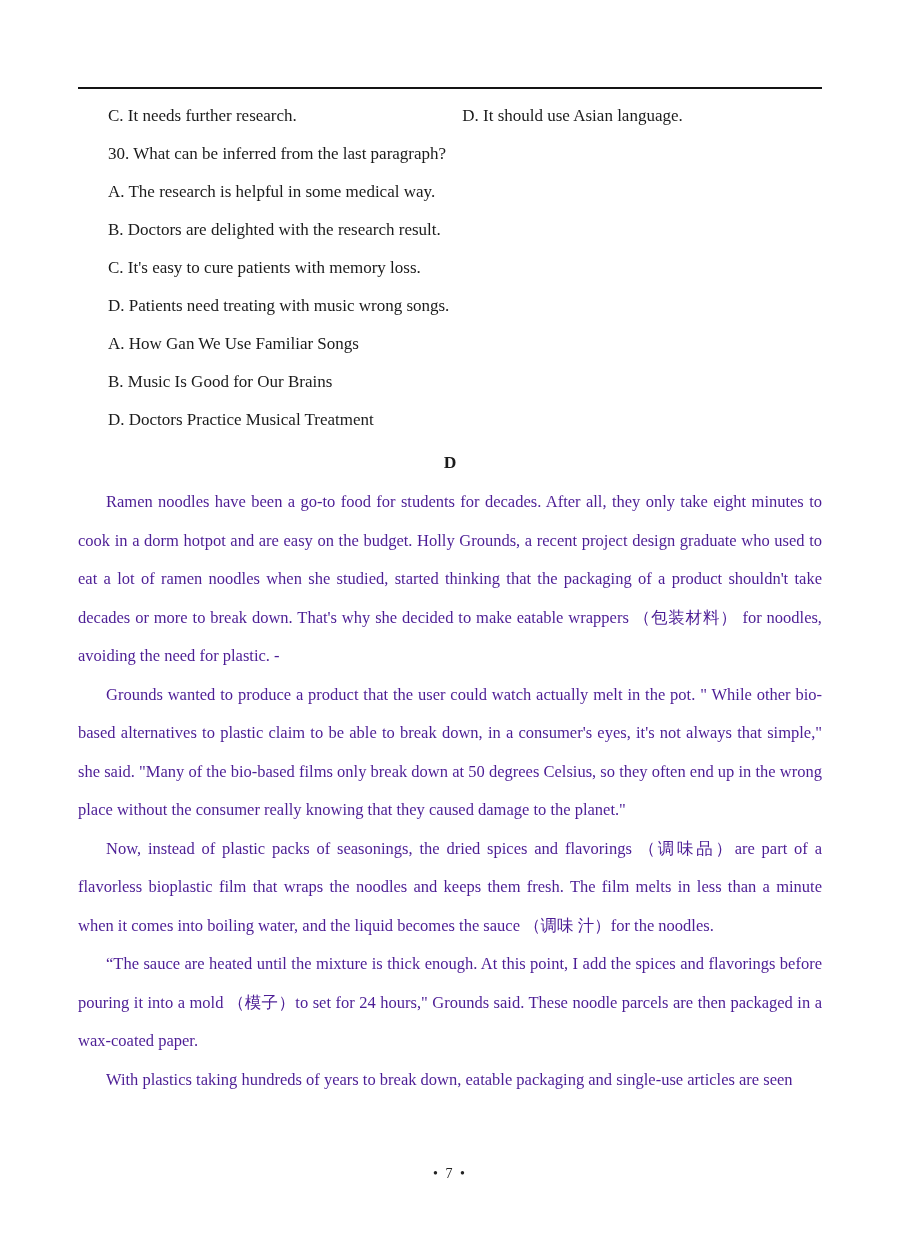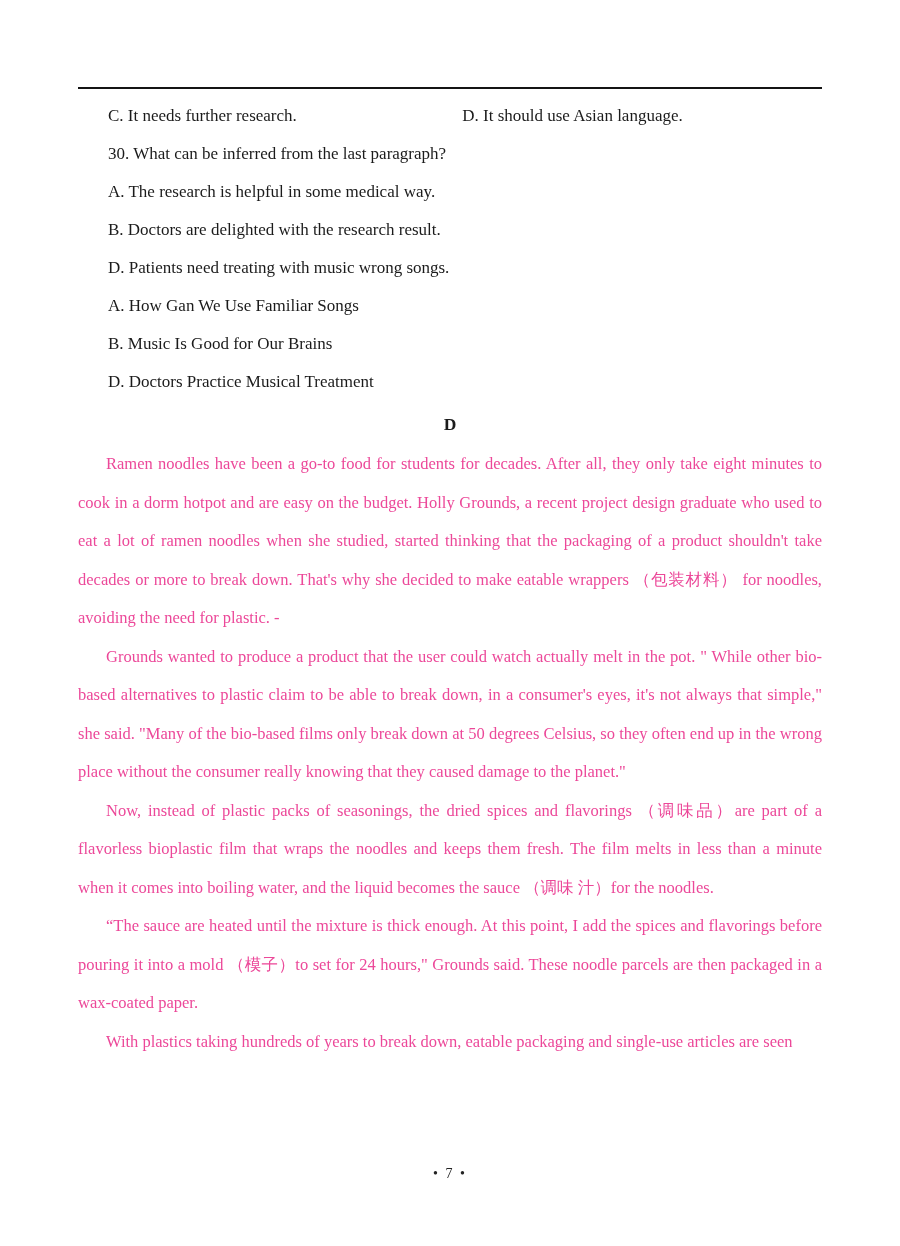--- a/index.html
+++ b/index.html
@@ -51,21 +51,21 @@
     margin-top: 4px;
   }
   .passage {
     margin-top: 2px;
   }
   .para {
     font-size: 16.5px;
     line-height: 38.5px;
     text-align: justify;
     text-indent: 28px;
-    color: #ec4899;
+    color: #4c1d95;
   }
   .footer {
     position: absolute;
     left: 0;
     right: 0;
     bottom: 64px;
     text-align: center;
     font-size: 14px;
     color: #222222;
     letter-spacing: 2px;
@@ -81,20 +81,21 @@
 
     <div class="q-block">
       <div class="opt-row">
         <span class="opt-left">C. It needs further research.</span>
         <span class="opt-right">D. It should use Asian language.</span>
       </div>
 
       <div class="q-line">30. What can be inferred from the last paragraph?</div>
       <div class="q-line">A. The research is helpful in some medical way.</div>
       <div class="q-line">B. Doctors are delighted with the research result.</div>
+      <div class="q-line">C. It's easy to cure patients with memory loss.</div>
       <div class="q-line">D. Patients need treating with music wrong songs.</div>
 
       <div class="q-line">A. How Gan We Use Familiar Songs</div>
       <div class="q-line">B. Music Is Good for Our Brains</div>
       <div class="q-line">D. Doctors Practice Musical Treatment</div>
     </div>
 
     <div class="section-label">D</div>
 
     <div class="passage">

